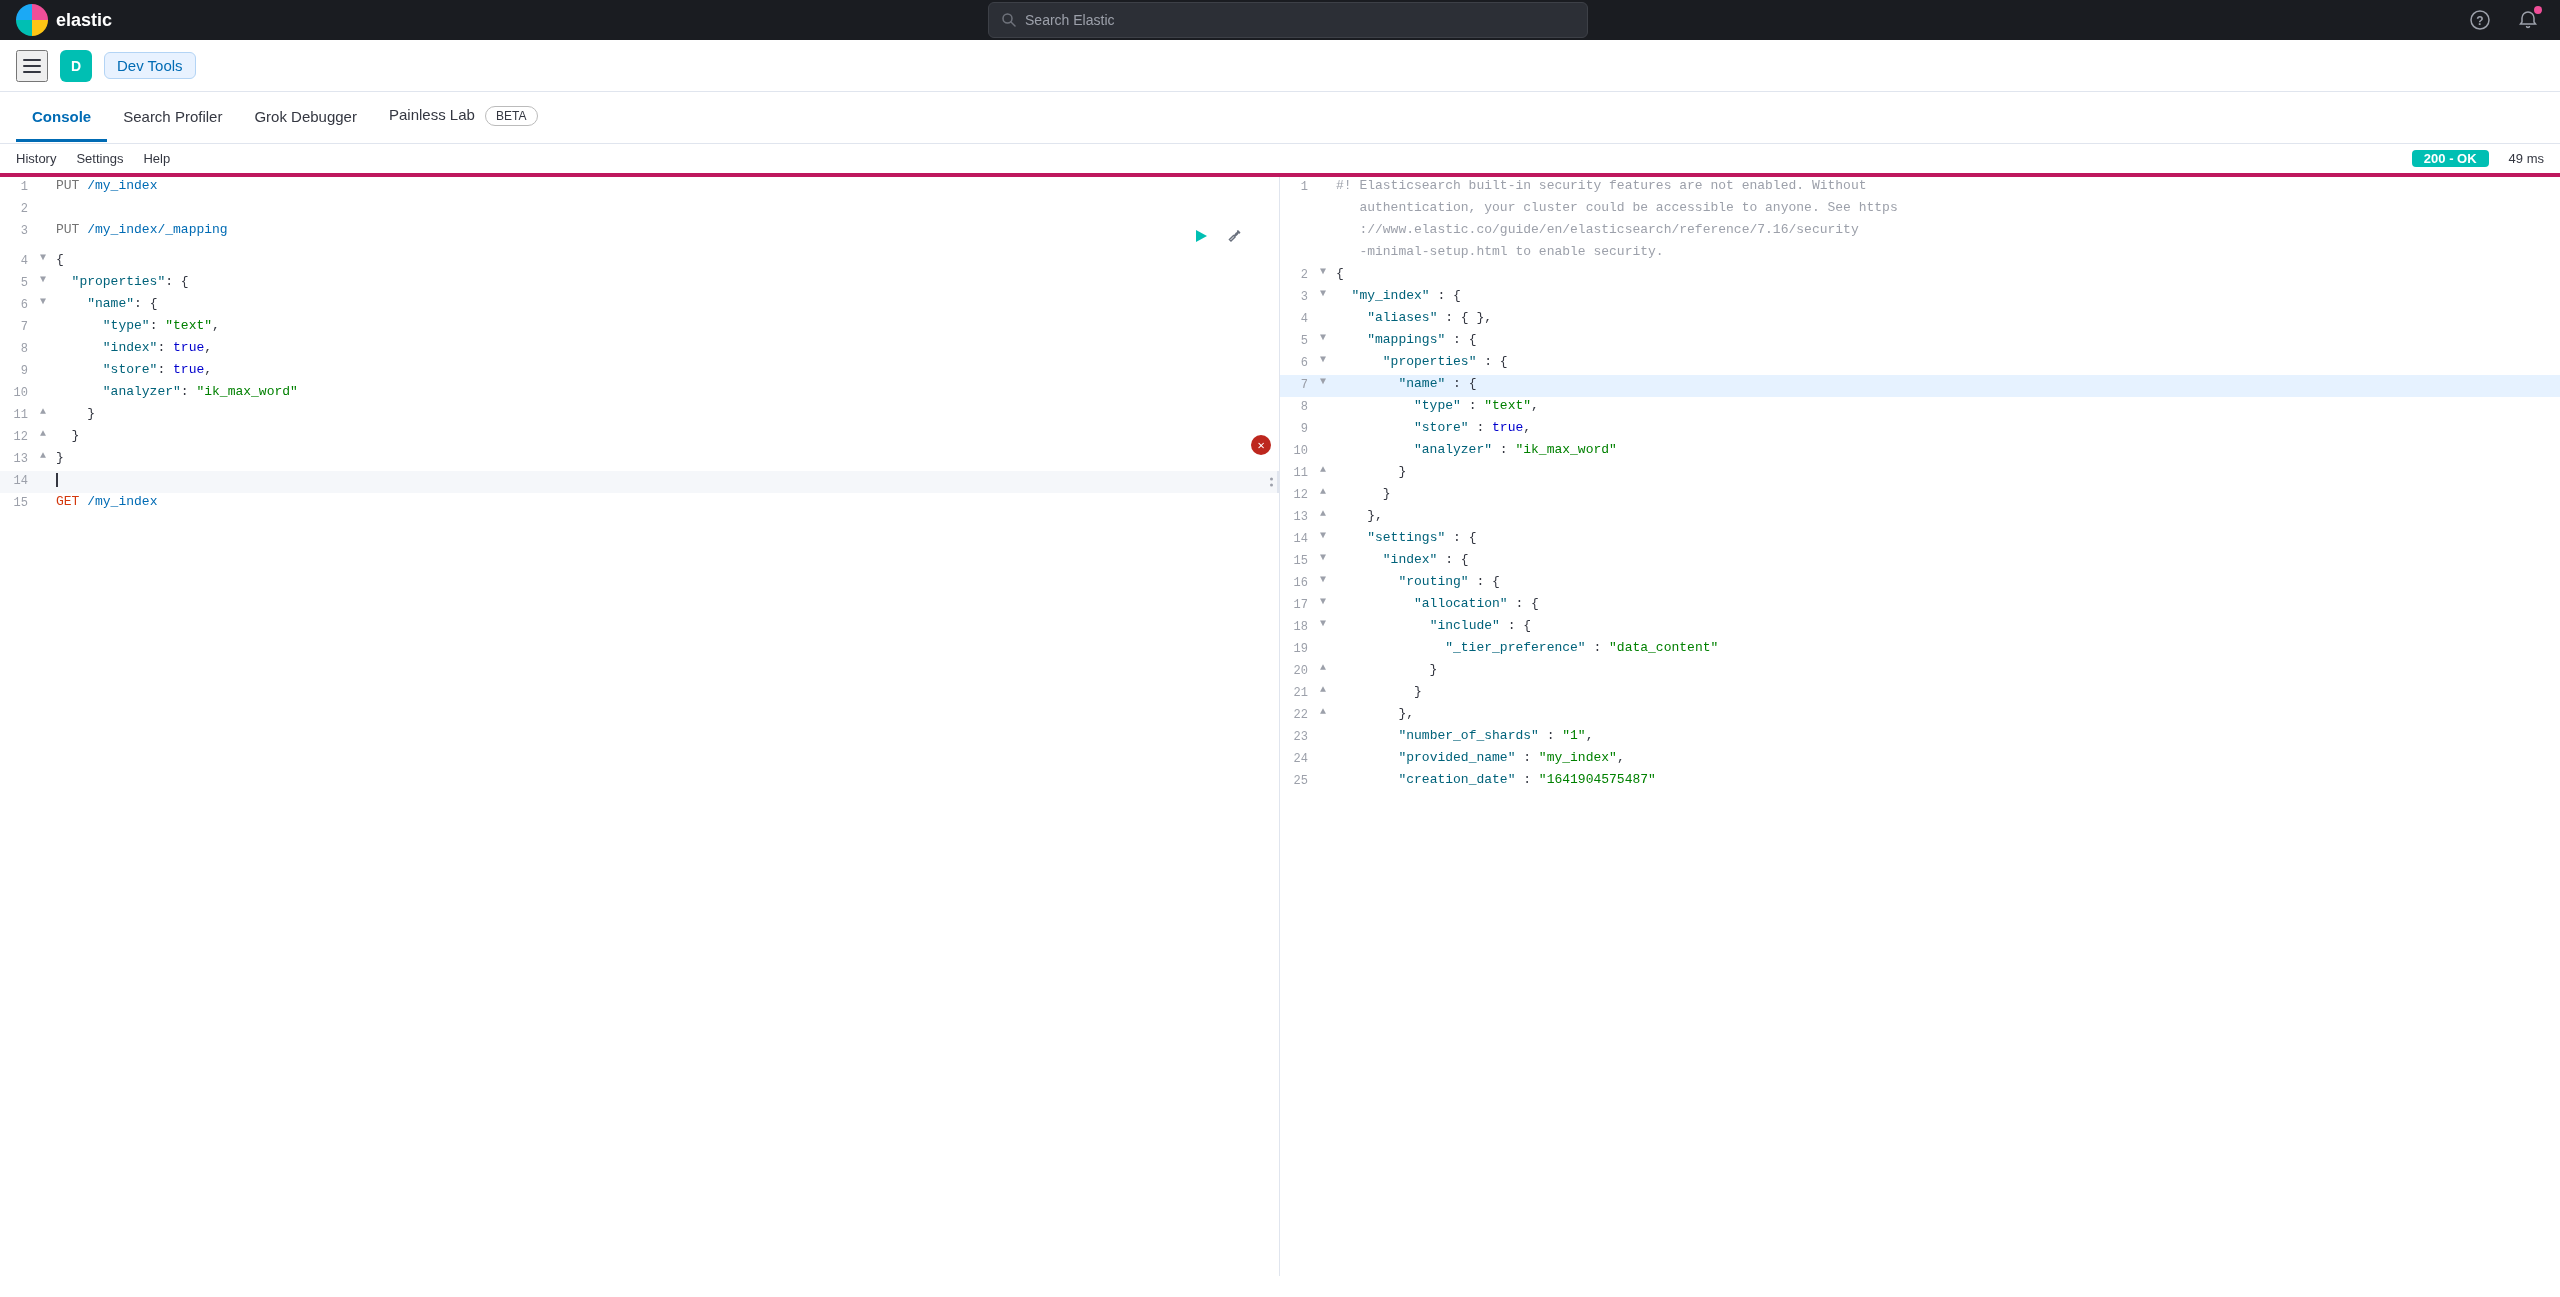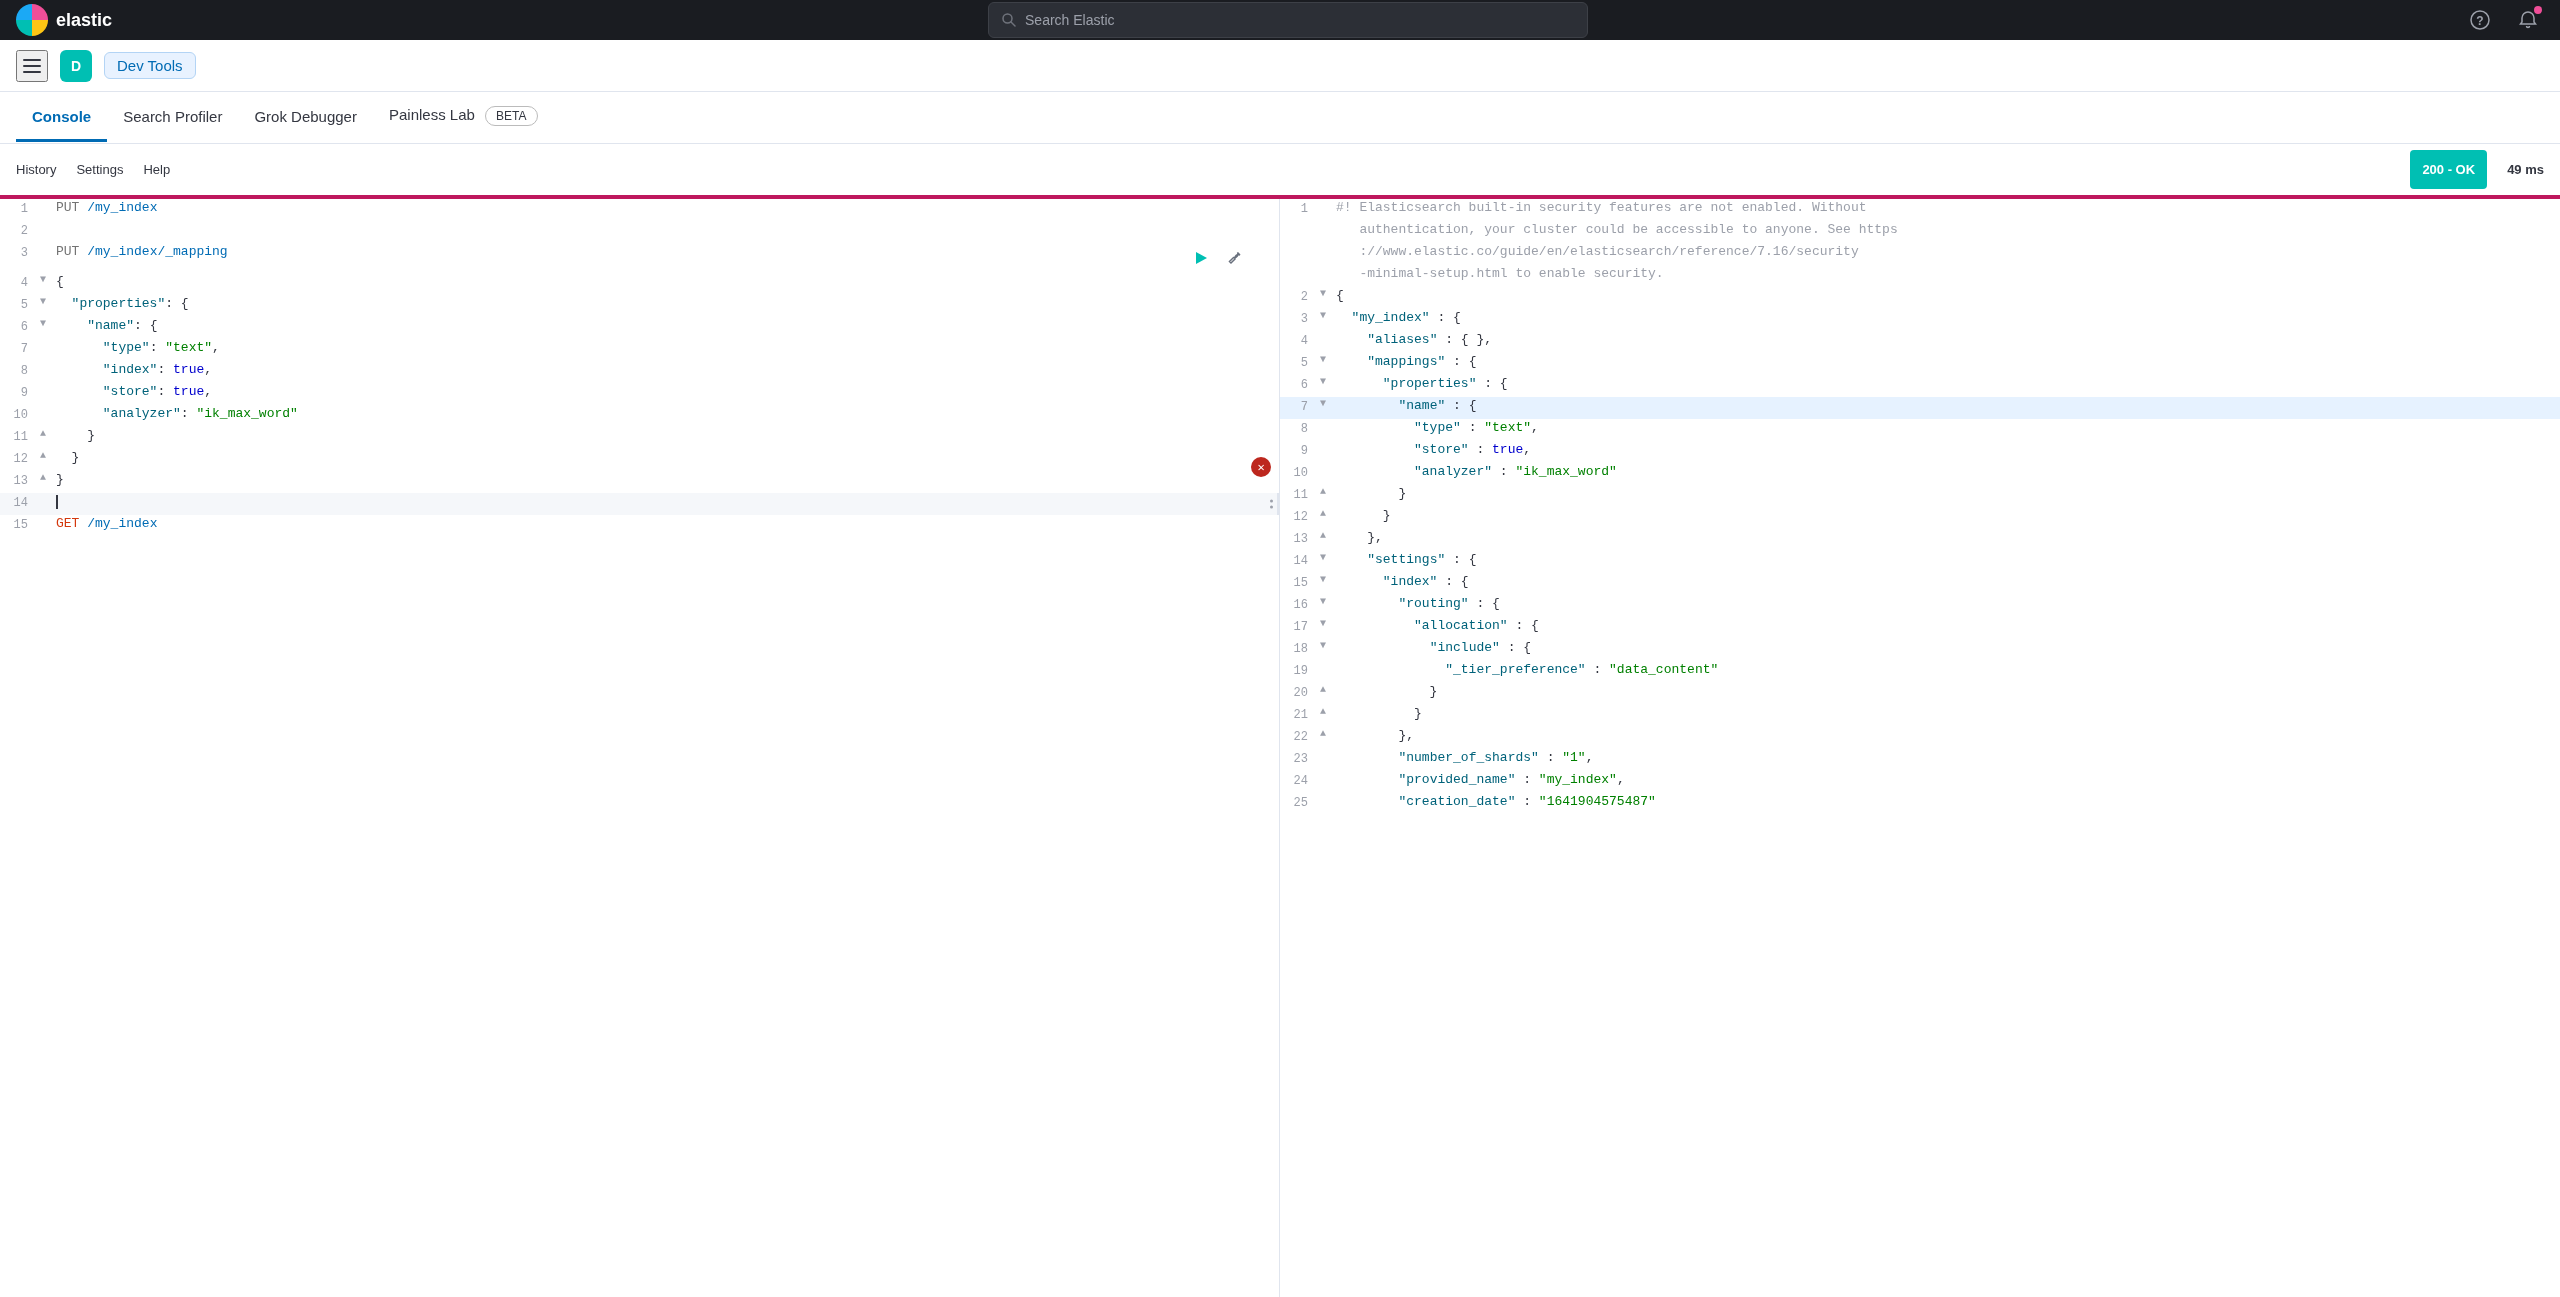--- a/index.html
+++ b/index.html
@@ -159,28 +159,28 @@
     .toolbar-link {
       font-size: 13px;
       color: #343741;
       cursor: pointer;
     }
     .status-badge {
       margin-left: auto;
       background: #00bfb3;
       color: #fff;
       border-radius: 4px;
-      padding: 12px 12px;
+      padding: 1px 12px;
       font-size: 13px;
       font-weight: 600;
     }
     .timing-badge {
       font-size: 13px;
       color: #343741;
-      font-weight: 700;
+      font-weight: 400;
     }
 
     
     .main-content {
       display: flex;
       height: calc(100vh - 52px - 52px - 50px - 44px);
       overflow: hidden;
     }
 
     

